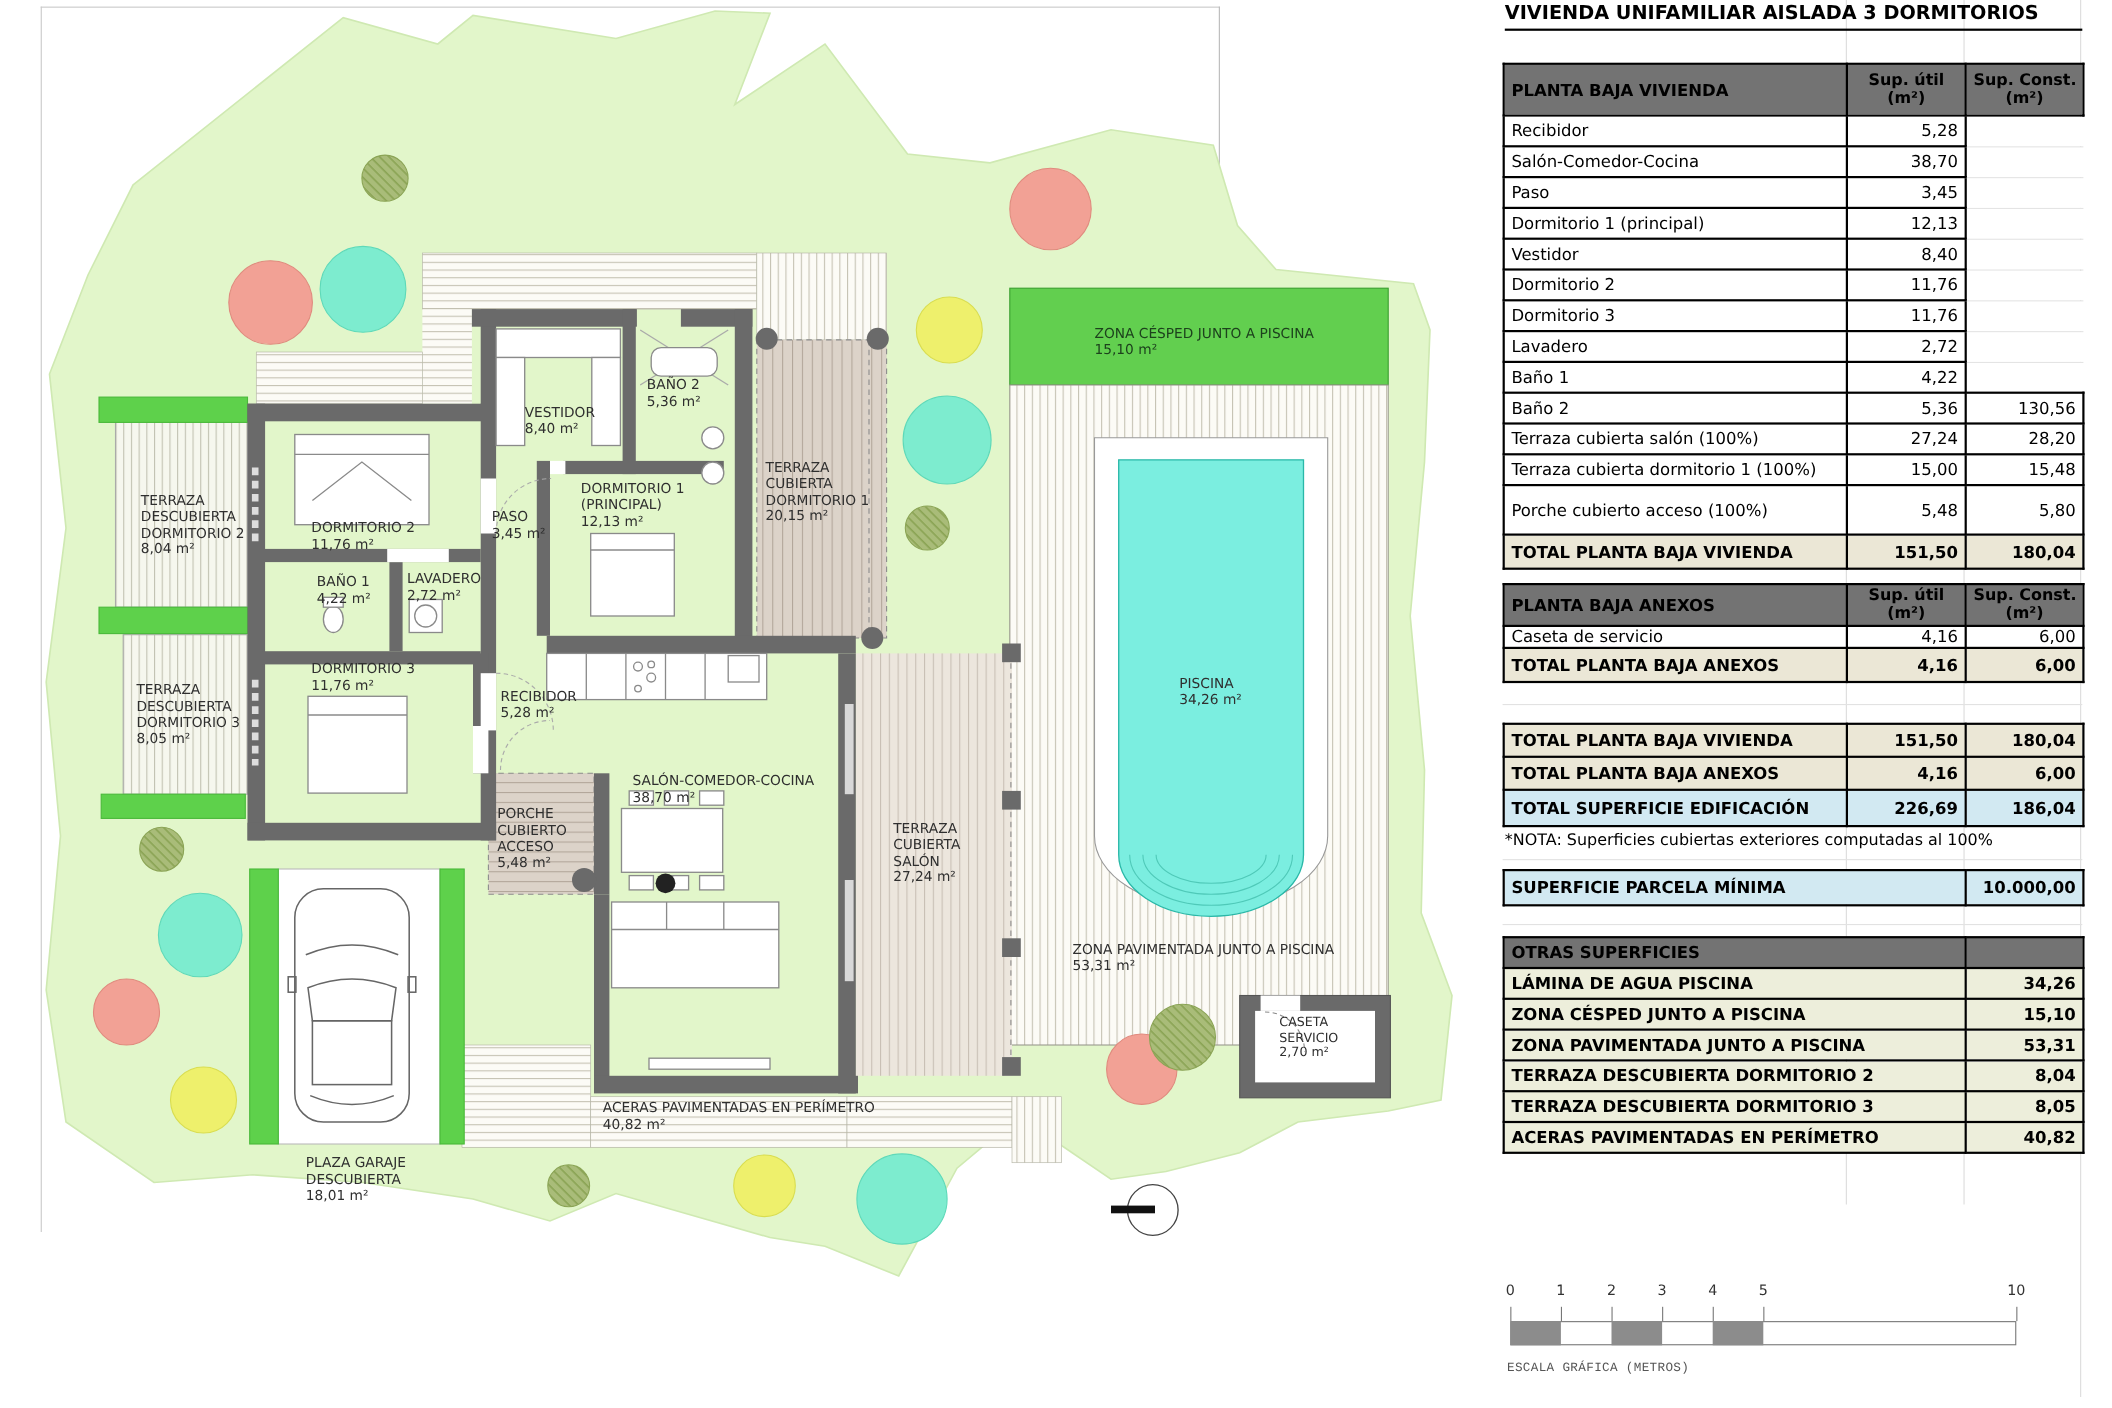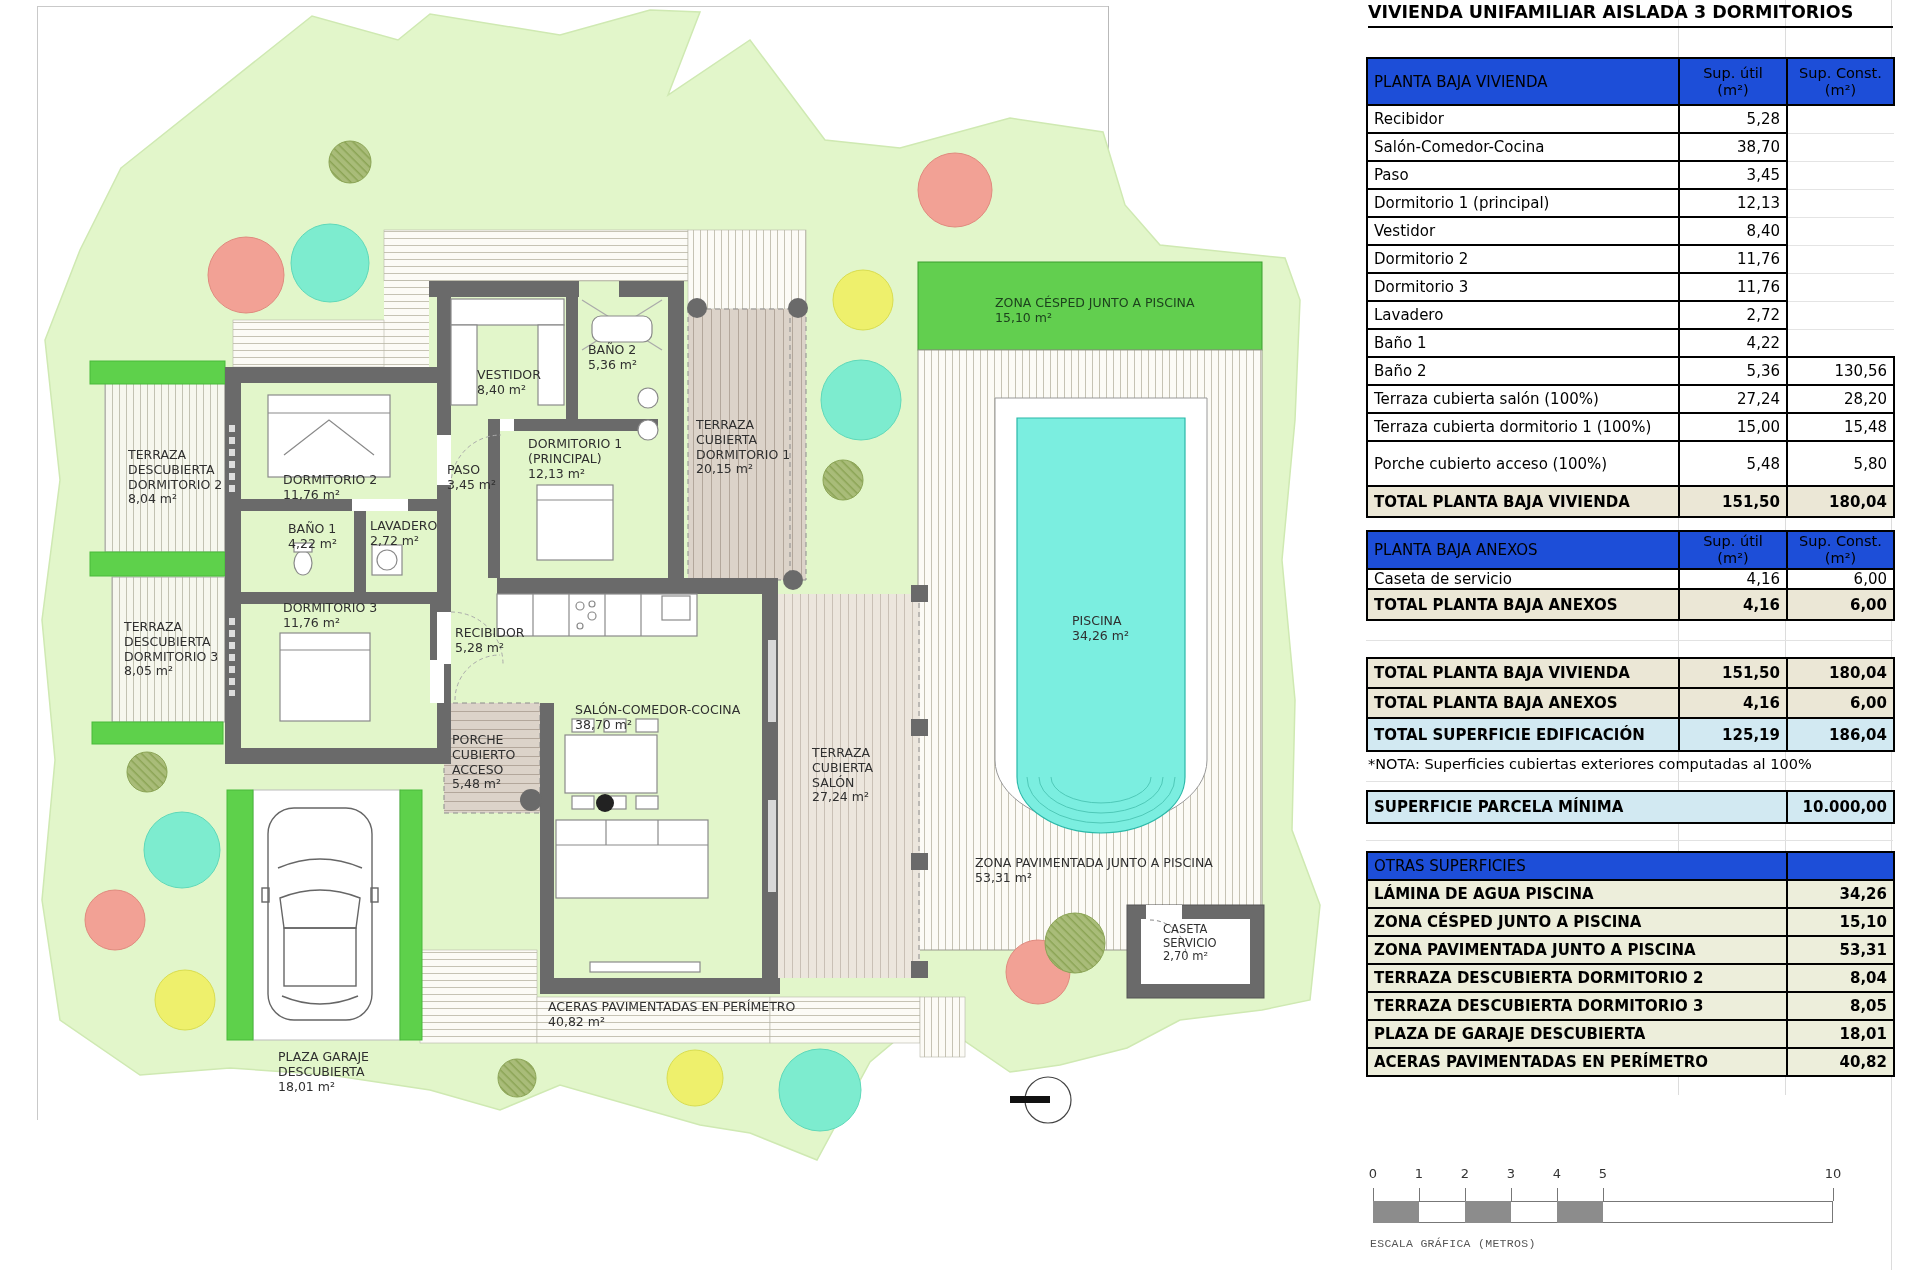--- a/index.html
+++ b/index.html
@@ -9,21 +9,21 @@
   
   .plabel{position:absolute;font-size:12.5px;line-height:1.18;color:#2f2f2f;}
   .plabel .nm{display:block;}
   .plabel .ar{display:block;}
   .plabel.grn{color:#1d421d;}
   
   .rt{position:absolute;border-collapse:collapse;table-layout:fixed;background:transparent;}
   .rt td{border:2px solid #000;font-size:15px;color:#000;padding:0 6px;background:#fff;
          overflow:hidden;white-space:nowrap;}
   .rt td.num{text-align:right;}
-  .rt td.hdr{background:#1d4ed8;font-weight:normal;}
+  .rt td.hdr{background:#737373;font-weight:bold;}
   .rt td.hdr.ctr{text-align:center;font-size:14.5px;line-height:1.15;}
   .rt td.tot{background:#ebe7d6;font-weight:bold;}
   .rt td.blue{background:#d2e9f2;font-weight:bold;}
   .rt td.otr{background:#edeedb;font-weight:bold;}
   .rt td.ghost{border:none;border-bottom:1px solid #e4e4e4;background:#fff;}
   .rt td.ghost.last{border-bottom:none;}
   #page-title{position:absolute;left:1368px;top:2px;width:525px;height:24px;
       font-size:17.5px;font-weight:bold;color:#000;border-bottom:2px solid #000;}
   #nota{position:absolute;left:1368px;top:756px;font-size:14.5px;color:#000;}
   .faintv{position:absolute;width:1px;background:#dcdcdc;}
@@ -496,21 +496,21 @@
           <td class="tot num">151,50</td>
           <td class="tot num">180,04</td>
         </tr>
   <tr style="height:30px">
           <td class="tot">TOTAL PLANTA BAJA ANEXOS</td>
           <td class="tot num">4,16</td>
           <td class="tot num">6,00</td>
         </tr>
   <tr style="height:33px">
           <td class="blue">TOTAL SUPERFICIE EDIFICACIÓN</td>
-          <td class="blue num">125,19</td>
+          <td class="blue num">226,69</td>
           <td class="blue num">186,04</td>
         </tr>
 </tbody>
     </table>
 
 <div id="nota">*NOTA: Superficies cubiertas exteriores computadas al 100%</div>
 
 <table class="rt" style="left:1366px;top:790px;width:527px">
   <colgroup>
         <col style="width:420px">
@@ -546,24 +546,20 @@
           <td class="otr">ZONA PAVIMENTADA JUNTO A PISCINA</td>
           <td class="otr num">53,31</td>
         </tr>
   <tr style="height:28px">
           <td class="otr">TERRAZA DESCUBIERTA DORMITORIO 2</td>
           <td class="otr num">8,04</td>
         </tr>
   <tr style="height:28px">
           <td class="otr">TERRAZA DESCUBIERTA DORMITORIO 3</td>
           <td class="otr num">8,05</td>
-        </tr>
-  <tr style="height:28px">
-          <td class="otr">PLAZA DE GARAJE DESCUBIERTA</td>
-          <td class="otr num">18,01</td>
         </tr>
   <tr style="height:28px">
           <td class="otr">ACERAS PAVIMENTADAS EN PERÍMETRO</td>
           <td class="otr num">40,82</td>
         </tr>
 </tbody>
     </table>
 
 <div id="scalebar">
   <span class="tlab" style="left:0px">0</span>

